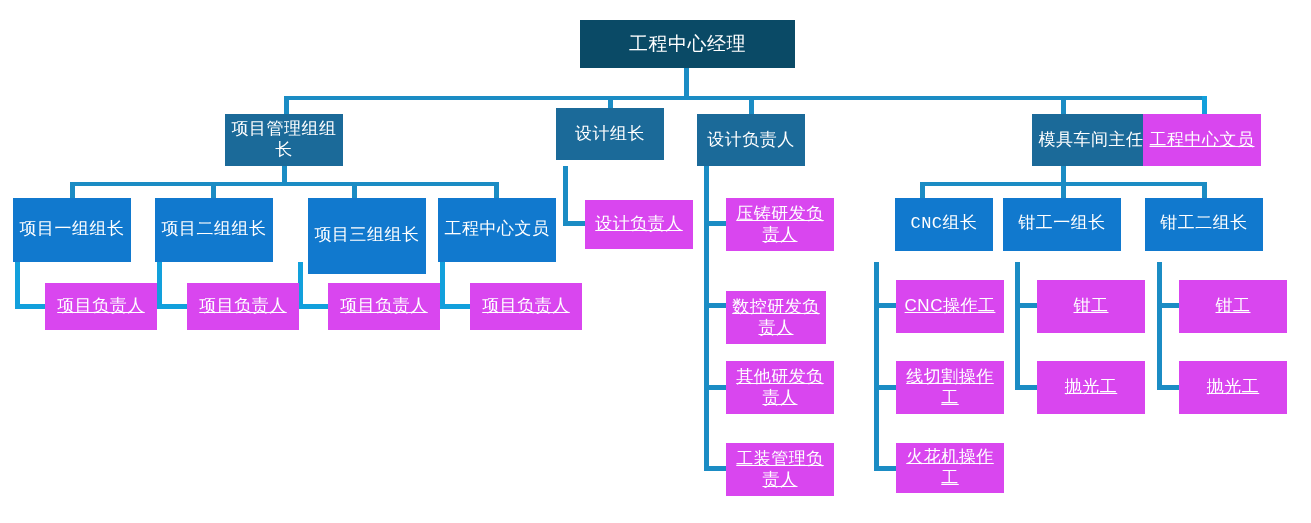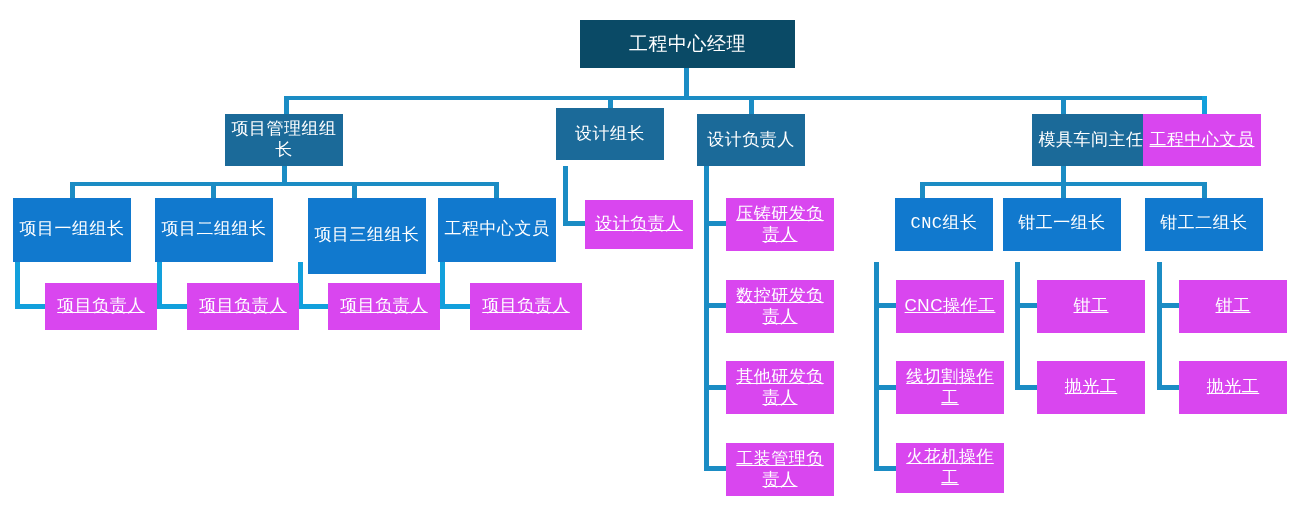--- a/index.html
+++ b/index.html
@@ -123,21 +123,21 @@
   <div class="node lvl-br" style="left:438px; top:198px; width:118px; height:64px;">工程中心文员</div>
 
   <div class="node lvl-lt" style="left:45px; top:283px; width:112px; height:47px;">项目负责人</div>
   <div class="node lvl-lt" style="left:187px; top:283px; width:112px; height:47px;">项目负责人</div>
   <div class="node lvl-lt" style="left:328px; top:283px; width:112px; height:47px;">项目负责人</div>
   <div class="node lvl-lt" style="left:470px; top:283px; width:112px; height:47px;">项目负责人</div>
 
   <div class="node lvl-lt" style="left:726px; top:198px; width:108px; height:53px;">压铸研发负责人</div>
 
   <div class="node lvl-lt" style="left:585px; top:200px; width:108px; height:49px;">设计负责人</div>
-  <div class="node lvl-lt" style="left:726px; top:280px; width:108px; height:53px;">数控研发负责人</div>
+  <div class="node lvl-lt" style="left:726px; top:291px; width:100px; height:53px;">数控研发负责人</div>
   <div class="node lvl-lt" style="left:726px; top:361px; width:108px; height:53px;">其他研发负责人</div>
   <div class="node lvl-lt" style="left:726px; top:443px; width:108px; height:53px;">工装管理负责人</div>
 
   <div class="node lvl-br" style="left:872px; top:198px; width:98px; height:53px;margin-left:23px;">CNC组长</div>
   <div class="node lvl-br" style="left:1003px; top:198px; width:118px; height:53px;">钳工一组长</div>
   <div class="node lvl-br" style="left:1145px; top:198px; width:118px; height:53px;">钳工二组长</div>
 
   <div class="node lvl-lt" style="left:896px; top:280px; width:108px; height:53px;">CNC操作工</div>
   <div class="node lvl-lt" style="left:896px; top:361px; width:108px; height:53px;">线切割操作工</div>
   <div class="node lvl-lt" style="left:896px; top:443px; width:108px; height:50px;">火花机操作工</div>

